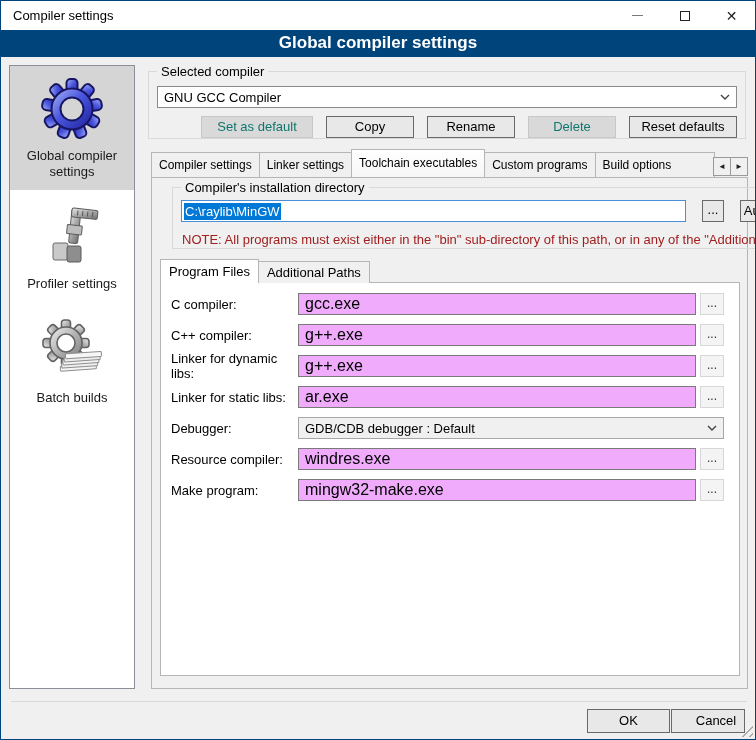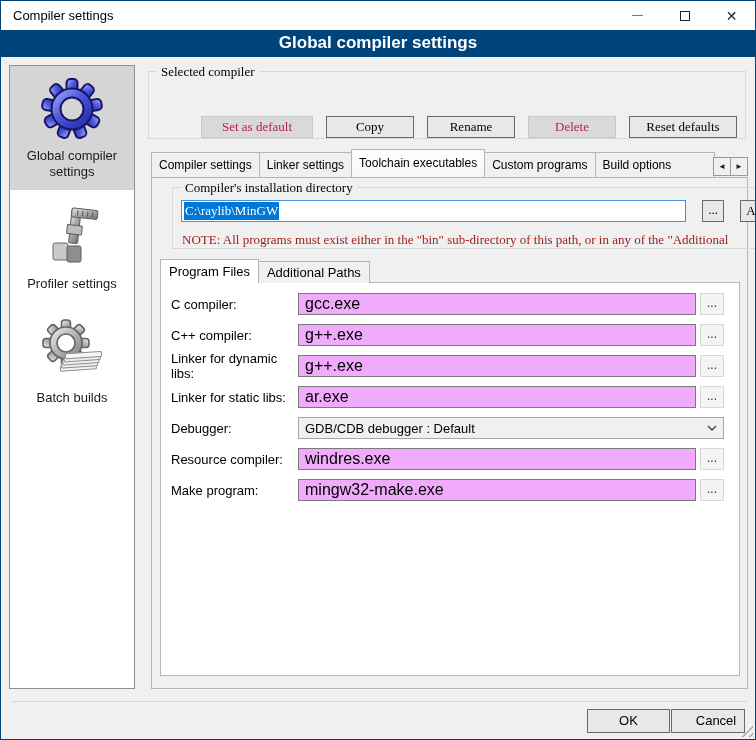--- a/index.html
+++ b/index.html
@@ -20,31 +20,31 @@
   .header { position:absolute; left:0; top:29px; width:754px; height:27px; background:#00447c;
             color:#fff; font-size:17px; font-weight:bold; text-align:center; line-height:26px; }
   
   .sidebar { position:absolute; left:8px; top:64px; width:126px; height:624px;
              background:#fff; border:1px solid #8a8f98; overflow:hidden; }
   .side-item { width:100%; padding:10px 4px 10px 4px; text-align:center; cursor:default; }
   .side-item.selected { background:#d5d5d5; }
   .side-item .icon-wrap { height:66px; display:flex; align-items:center; justify-content:center; }
   .side-item .side-label { margin-top:6px; line-height:16px; font-size:13px; color:#1a1a1a; }
   
-  .groupbox { position:absolute; border:1px solid #d9d9d9;font-family:Liberation Serif, serif; }
+  .groupbox { position:absolute; border:1px solid #d9d9d9; }
   .groupbox > .gb-label { position:absolute; top:-8px; left:8px; background:#f0f0f0; padding:0 4px; font-size:13px; }
   .grp-compiler { left:147px; top:70px; width:598px; height:68px; }
   .combo { position:absolute; display:flex; align-items:center; background:#fff; border:1px solid #8a8a8a;
            height:22px; padding:0 6px; cursor:default; }
   .combo .combo-text { flex:1; overflow:hidden; white-space:nowrap; }
   .combo .chev { flex:0 0 auto; margin-left:6px; }
   .main-combo { left:8px; top:14px; right:8px; }
   .btn { display:inline-block; height:22px; line-height:20px; text-align:center; background:#e8e8e8;
          border:1px solid #696969; font-size:13px; cursor:default; }
-  .btn.disabled { background:#d9d9d9; border-color:#c8c8c8; color:#be185d; }
+  .btn.disabled { background:#d9d9d9; border-color:#c8c8c8; color:#0f766e; }
   .btn-row { position:absolute; right:8px; top:44px; display:flex; gap:13px; }
   .w112{width:112px}.w88{width:88px}.w108{width:108px}
   
   .tabstrip { position:absolute; left:150px; top:148px; width:597px; height:28px; display:flex; align-items:flex-end; }
   .tab { height:25px; line-height:24px; padding:0 7px; font-size:12px; white-space:nowrap;
          background:#f0f0f0; border:1px solid #b5b5b5; border-bottom:none; margin-right:-1px; cursor:default; }
   .tab.active { height:28px; line-height:27px; background:linear-gradient(#ffffff,#f6f6f6); position:relative; z-index:3; }
   .tab.clipped { flex:1 1 auto; min-width:0; overflow:hidden; }
   .tab-arrows { flex:0 0 auto; display:flex; margin-bottom:1px; }
   .tab-arrow { width:18px; height:19px; background:#f0f0f0; border:1px solid #9a9a9a; margin-left:-1px;
@@ -203,20 +203,26 @@
             <rect x="26" y="34" width="36" height="5" rx="1" fill="#f6f6f6" stroke="#8e8e8e"></rect>
           </g>
         </svg>
       </div>
       <div class="side-label">Batch builds</div>
     </div>
   </div>
 
   <div class="groupbox grp-compiler">
     <span class="gb-label">Selected compiler</span>
+    <div class="combo main-combo">
+      <span class="combo-text">GNU GCC Compiler</span>
+      <svg class="chev" width="10" height="6" viewBox="0 0 10 6">
+          <polyline points="1,1 5,5 9,1" fill="none" stroke="#444" stroke-width="1.4"></polyline>
+        </svg>
+    </div>
     <div class="btn-row">
       <span class="btn disabled w112">Set as default</span>
       <span class="btn w88">Copy</span>
       <span class="btn w88">Rename</span>
       <span class="btn disabled w88">Delete</span>
       <span class="btn w108">Reset defaults</span>
     </div>
   </div>
 
   <div class="tabstrip">

